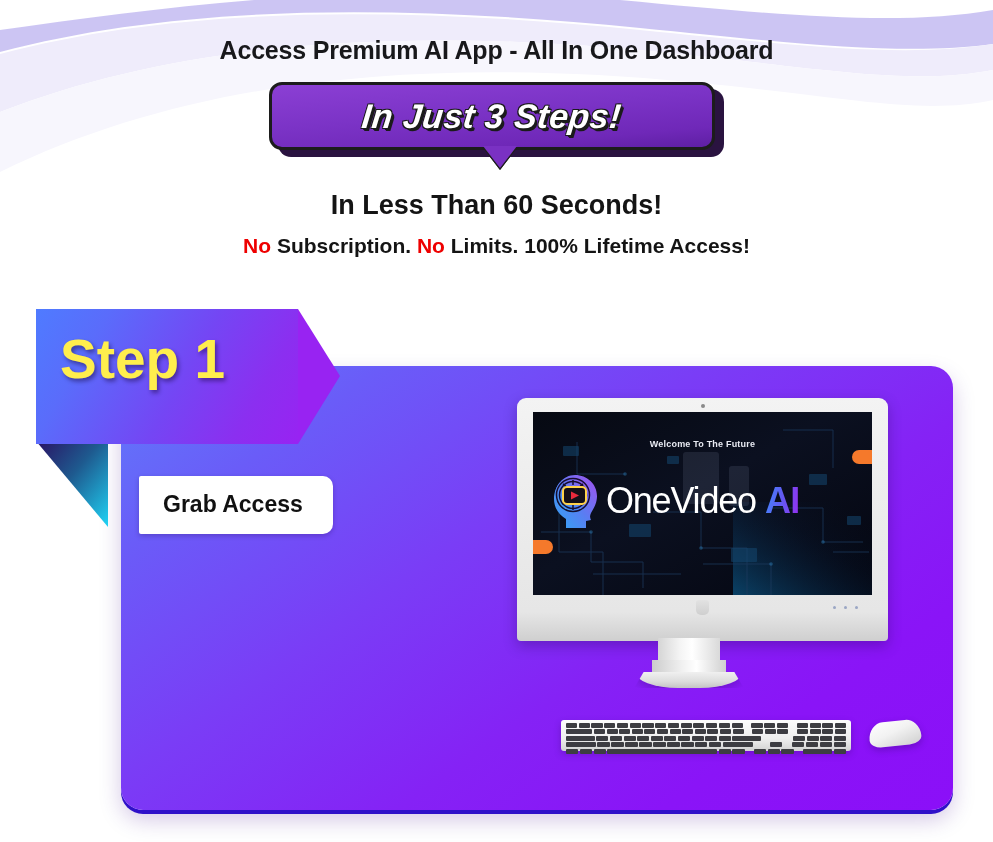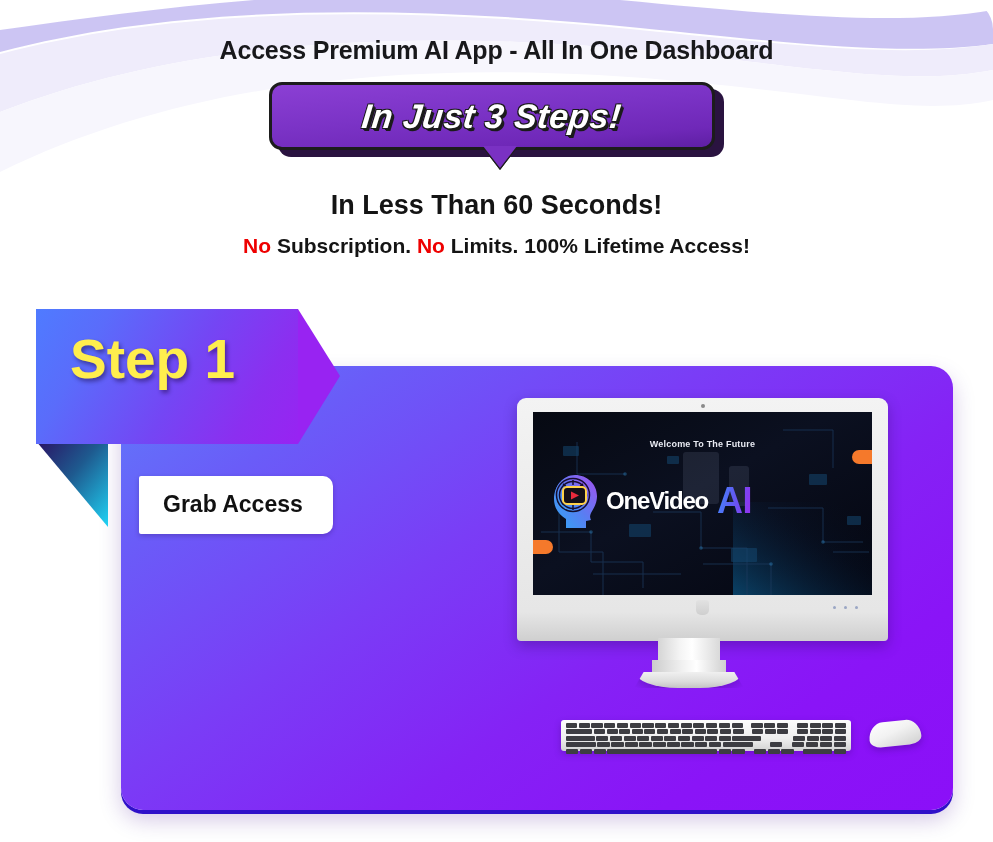--- a/index.html
+++ b/index.html
@@ -11,21 +11,20 @@
     background: #ffffff;
     font-family: "Liberation Sans", sans-serif;
   }
 
   #page {
     position: relative;
     width: 993px;
     height: 842px;
     background: #ffffff;
     overflow: hidden;
-    border-radius: 29px;
   }
 
   
   .wave-layer {
     position: absolute;
     top: 0; left: 0;
     width: 993px;
     height: 300px;
     pointer-events: none;
   }
@@ -160,21 +159,21 @@
     left: 262px; top: 0;
     width: 0; height: 0;
     border-top: 67px solid transparent;
     border-bottom: 68px solid transparent;
     border-left: 42px solid #9823f2;
     z-index: 3;
   }
 
   .ribbon-label {
     position: absolute;
-    left: 34px; top: 18px;
+    left: 24px; top: 18px;
     font-size: 55px;
     font-weight: bold;
     color: #ffee4d;
     text-shadow: 2px 3px 4px rgba(20,0,50,0.45);
     z-index: 4;
     white-space: nowrap;
   }
 
   
   .card {
@@ -272,22 +271,22 @@
 
   .brand-row {
     position: absolute;
     left: 12px;
     top: 58px;
     display: flex;
     align-items: center;
     z-index: 6;
   }
   .brand-name {
-    font-size: 24px;
-    font-weight: bold;
+    font-size: 36px;
+    font-weight: normal;
     color: #ffffff;
     letter-spacing: -1.2px;
     margin-left: 3px;
   }
   .brand-ai {
     font-size: 36px;
     font-weight: bold;
     letter-spacing: -0.6px;
     margin-left: 9px;
     background: linear-gradient(100deg, #3f8dff 0%, #5f5cf2 45%, #9b2bf0 100%);

